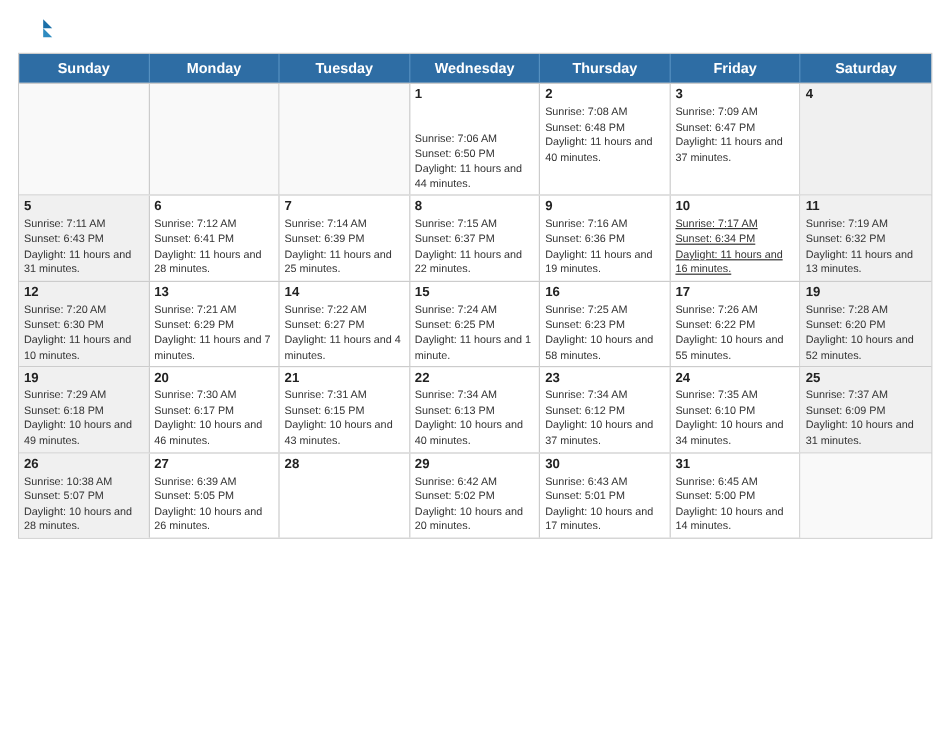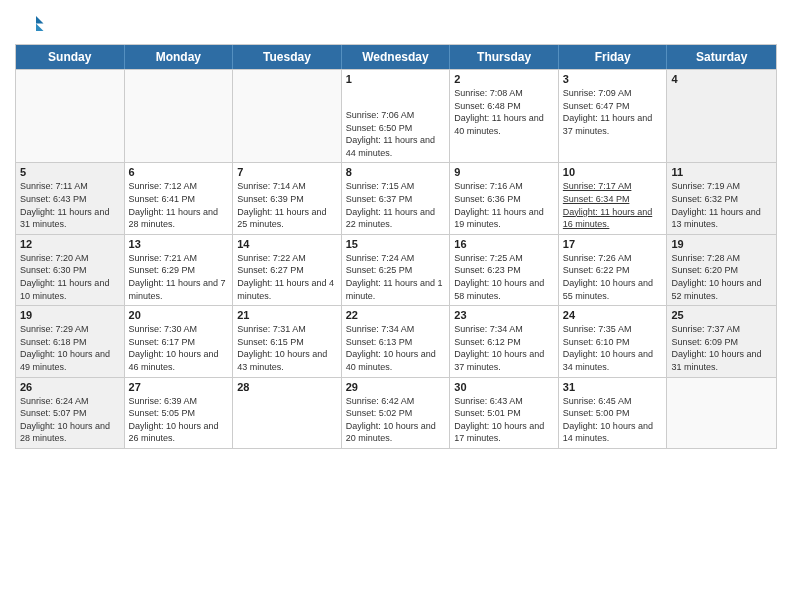--- a/index.html
+++ b/index.html
@@ -301,21 +301,21 @@
           <div class="cal-cell shaded">
             <div class="day-number">25</div>
             <div class="day-info" style="white-space: pre-line;">Sunrise: 7:37 AM
 Sunset: 6:09 PM
 Daylight: 10 hours and 31 minutes.</div>
           </div>
         </div>
         <div class="cal-week">
           <div class="cal-cell shaded">
             <div class="day-number">26</div>
-            <div class="day-info" style="white-space: pre-line;">Sunrise: 6:24 AM
+            <div class="day-info" style="white-space: pre-line;">Sunrise: 10:38 AM
 Sunset: 5:07 PM
 Daylight: 10 hours and 28 minutes.</div>
           </div>
           <div class="cal-cell">
             <div class="day-number">27</div>
             <div class="day-info" style="white-space: pre-line;">Sunrise: 6:39 AM
 Sunset: 5:05 PM
 Daylight: 10 hours and 26 minutes.</div>
           </div>
           <div class="cal-cell">

